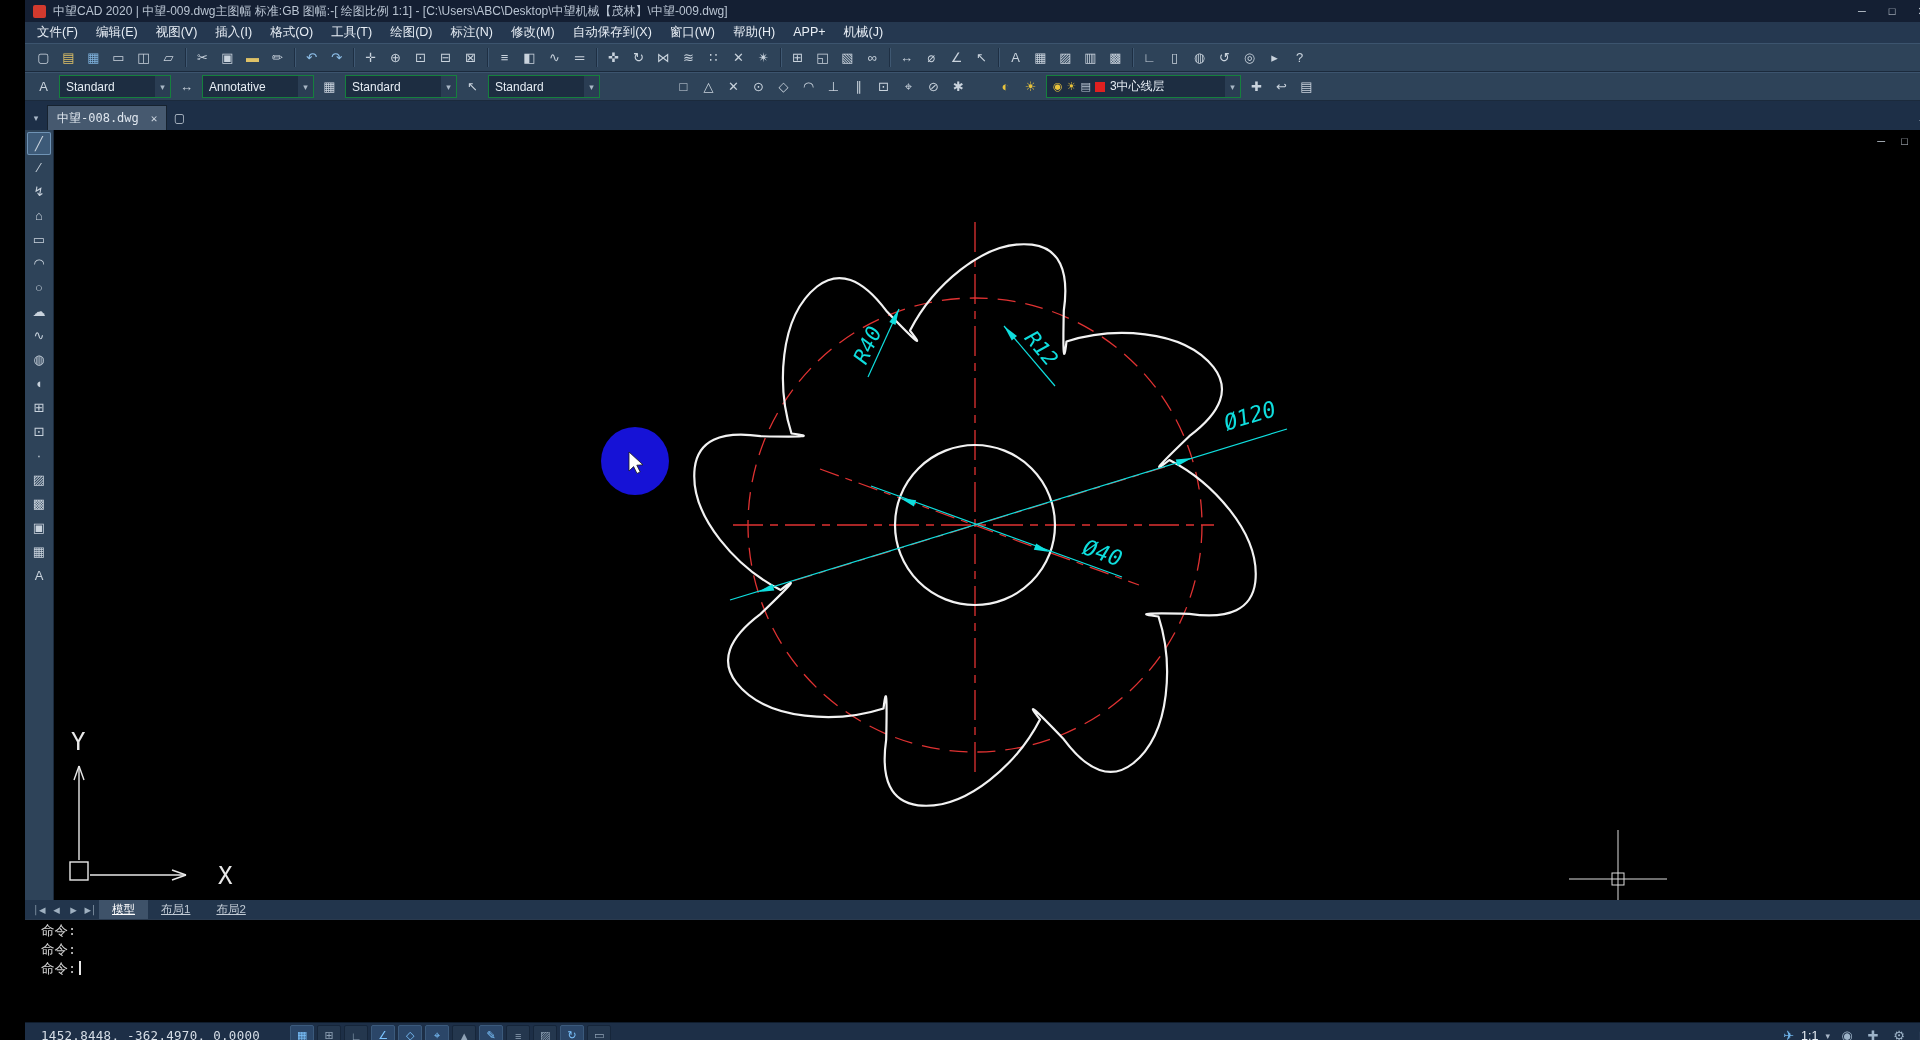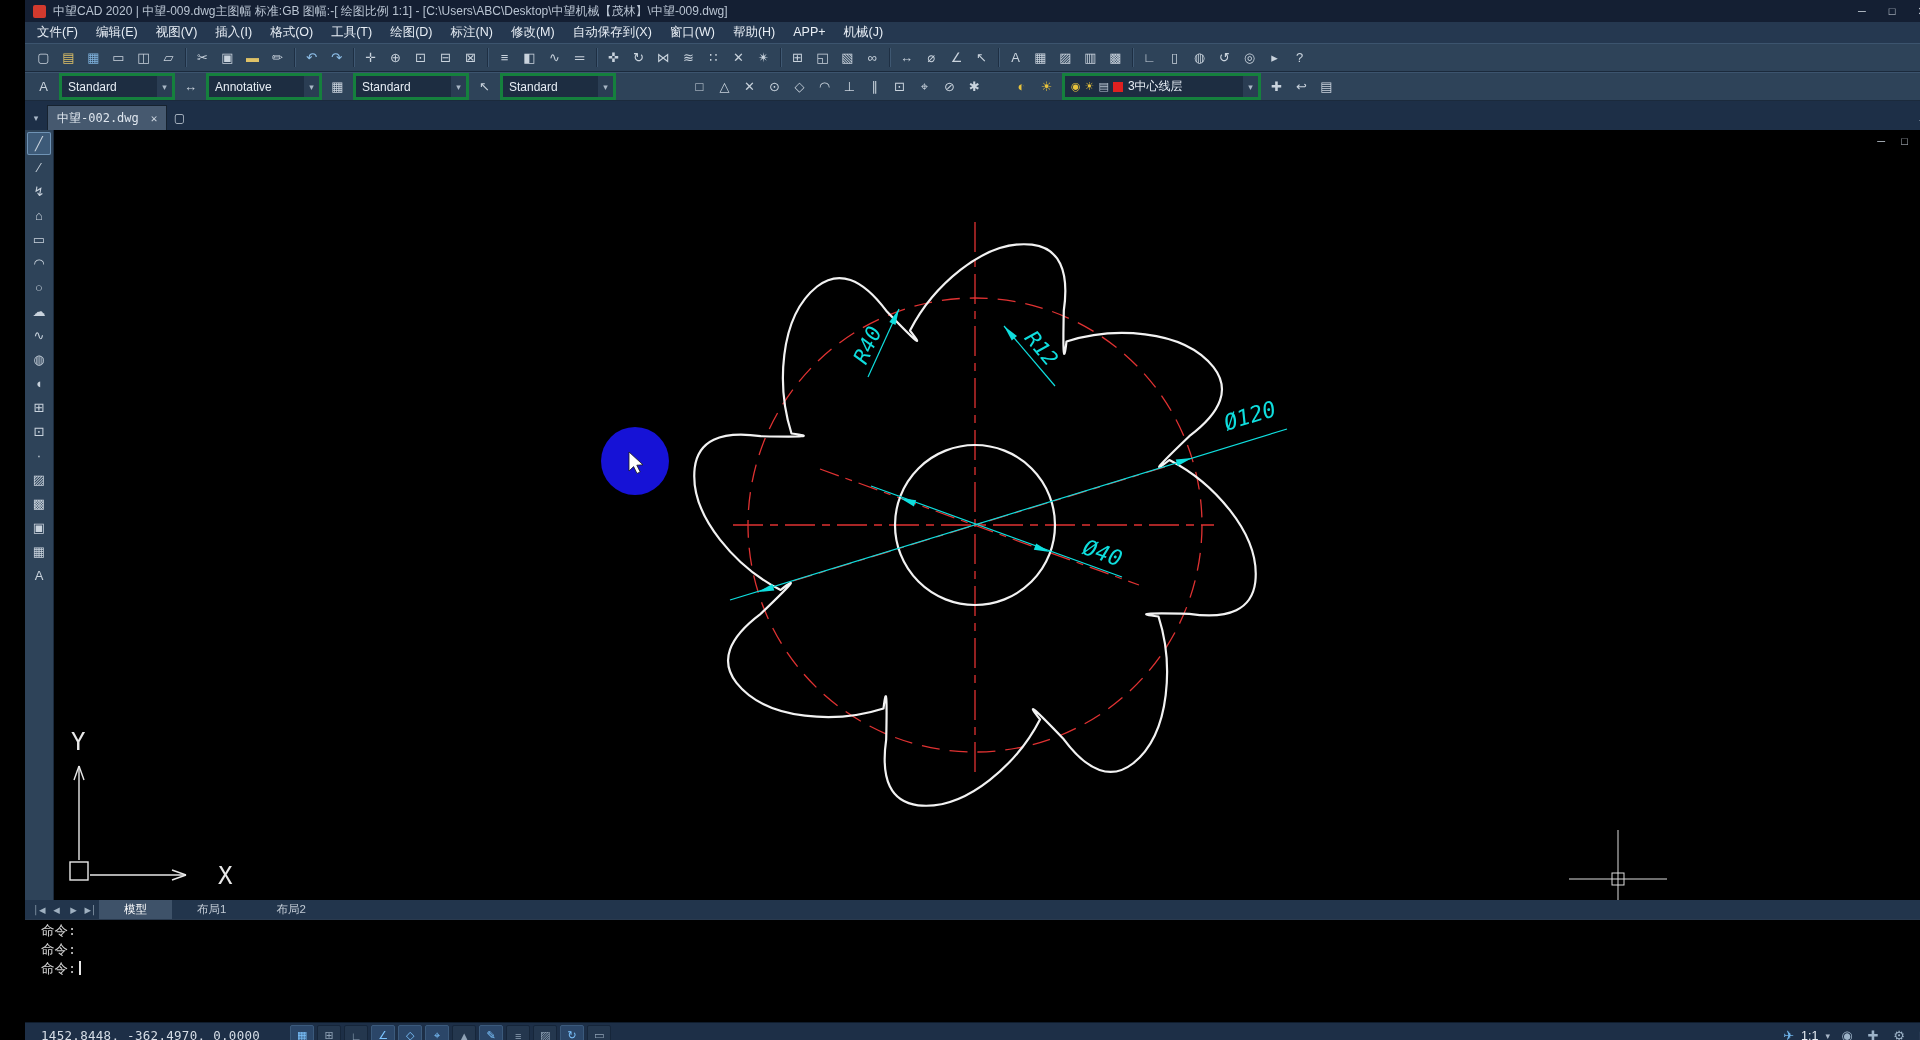--- a/index.html
+++ b/index.html
@@ -19,21 +19,21 @@
   .menubar{height:21px;background:#253850;display:flex;align-items:center;
            padding-left:3px;color:#e8eef5;font-size:12.5px;flex:0 0 auto;}
   .menu-item{padding:0 9px;line-height:21px;white-space:nowrap;}
 
   
   .toolbar{height:27px;background:#2e4359;display:flex;align-items:center;padding:0 6px;
            border-top:1px solid #3c546e;border-bottom:1px solid #1b2a3c;flex:0 0 auto;}
   .tb-btn{width:25px;height:23px;display:flex;align-items:center;justify-content:center;
           font-size:13px;color:#c9d3dd;border-radius:2px;flex:0 0 auto;}
   .tb-sep{width:1px;height:19px;background:#1e2f43;box-shadow:1px 0 0 #3f5872;margin:0 4px;flex:0 0 auto;}
-  .combo{display:flex;align-items:center;height:21px;background:#1d2d41;border:3px solid #15803d;
+  .combo{display:flex;align-items:center;height:21px;background:#1d2d41;border:1px solid #15803d;
          margin:0 3px;color:#e6edf4;font-size:12px;padding-left:6px;flex:0 0 auto;}
   .combo .val{min-width:84px;white-space:nowrap;}
   .combo .arrow{width:15px;height:100%;display:flex;align-items:center;justify-content:center;
                 background:#2a3d53;color:#a9b7c6;font-size:9px;margin-left:5px;}
   .combo .mini{font-size:11px;margin-right:4px;}
   .combo .swatch{width:10px;height:10px;margin-right:5px;flex:0 0 auto;}
   #t2-icons{display:flex;align-items:center;margin-left:68px;}
   #t2-layertools{display:flex;align-items:center;margin-left:22px;}
 
   
@@ -57,21 +57,21 @@
   .lt-btn.active{background:#3d5a78;box-shadow:inset 0 0 0 1px #6f93b5;}
   .canvas{position:relative;flex:1 1 auto;background:#000;overflow:hidden;}
   .canvas svg{position:absolute;left:0;top:0;}
   .doc-controls{position:absolute;top:5px;right:12px;display:flex;gap:16px;color:#c4ccd6;font-size:11px;}
   .doc-controls span{display:inline-block;}
 
   
   .layoutbar{height:19px;background:#22354c;display:flex;align-items:center;font-size:11.5px;
              color:#c2cbd5;padding-left:6px;flex:0 0 auto;}
   .nav-btn{min-width:15px;text-align:center;font-size:8.5px;color:#9fb0c0;padding:0 1px;}
-  .layout-tab{padding:0 25px;height:19px;line-height:19px;}
+  .layout-tab{padding:0 13px;height:19px;line-height:19px;text-decoration:underline;}
   .layout-tab.active{background:#3e5269;color:#fff;}
 
   
   .command{height:100px;background:#000;border-top:1px solid #2a3a4e;padding:2px 0 0 16px;
            color:#d4d4d4;font-family:"DejaVu Sans Mono","Liberation Mono",monospace;
            font-size:13.5px;flex:0 0 auto;}
   .cmd-line{height:19px;line-height:19px;white-space:pre;font-family:Liberation Mono, monospace;}
   .caret{display:inline-block;width:2px;height:14px;background:#e8e8e8;margin-left:3px;vertical-align:-2px;}
 
   
@@ -228,21 +228,21 @@
         <span class="arrow">▾</span>
       </div>
       <span class="tb-btn">✚</span>
       <span class="tb-btn">↩</span>
       <span class="tb-btn">▤</span>
     </div>
 
   <div class="tabbar">
     <span class="tab-drop">▾</span>
     <div class="doc-tab">
-      <span>中望-002.dwg</span>
+      <span>中望-008.dwg</span>
       <span class="tab-close">✕</span>
     </div>
     <span class="new-tab">▢</span>
     <span class="spacer"></span>
     <span class="tab-scroll">
       <span>◂</span>
       <span>▸</span>
     </span>
   </div>
 

